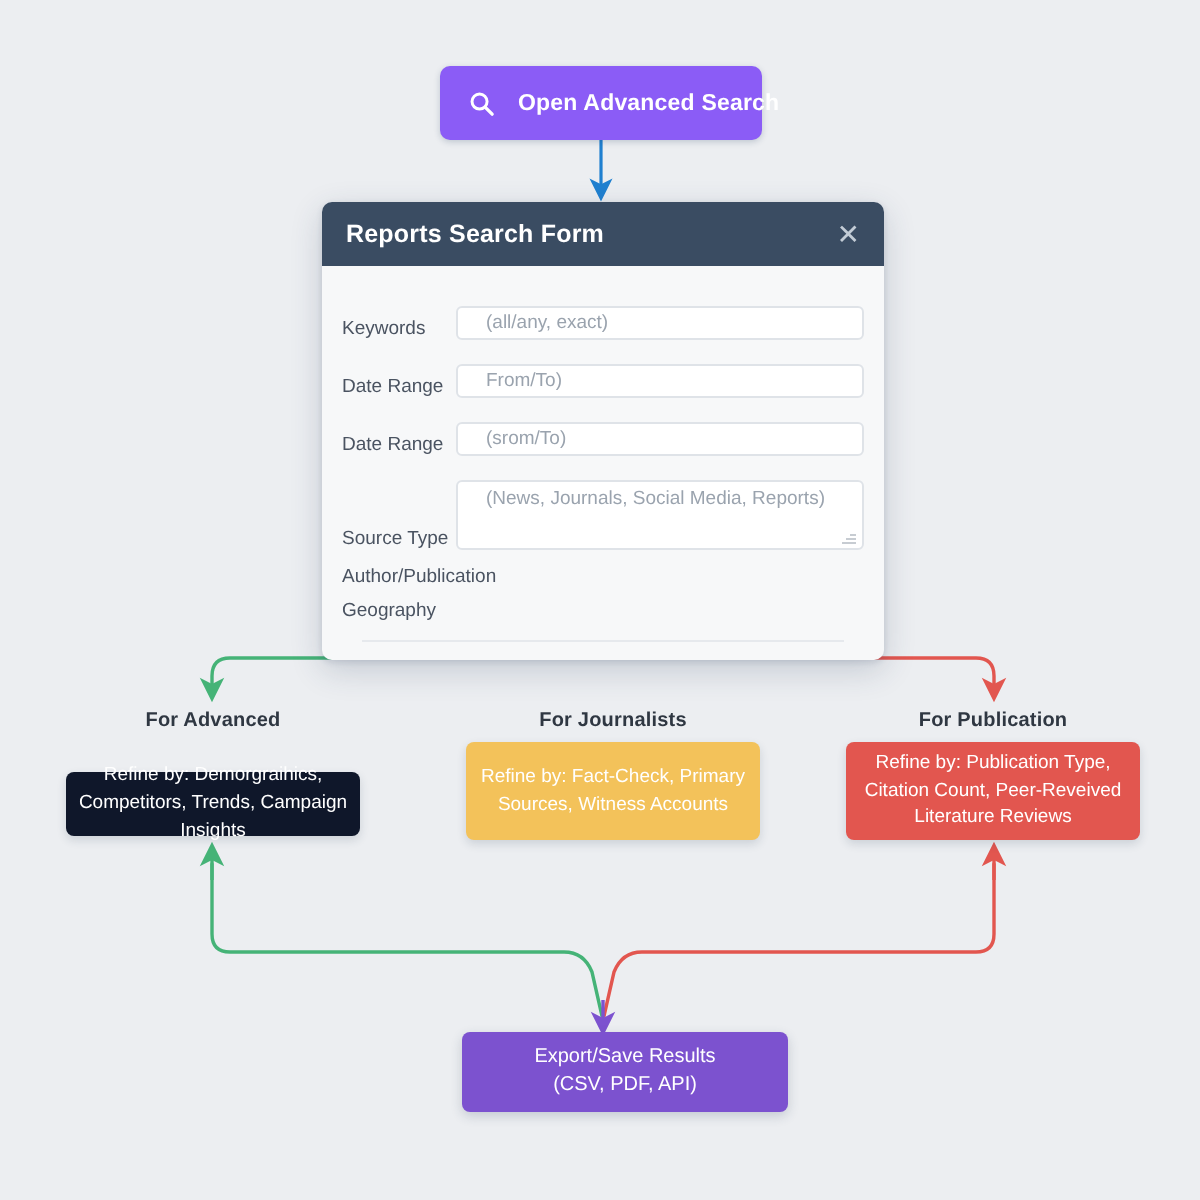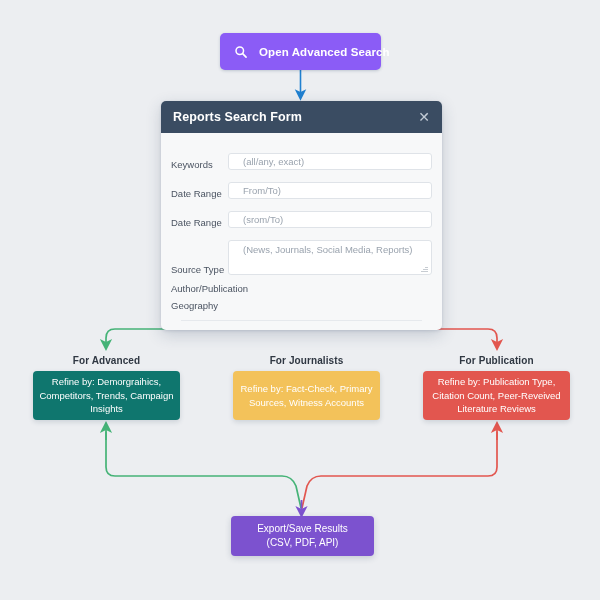--- a/index.html
+++ b/index.html
@@ -181,34 +181,34 @@
     justify-content: center;
     text-align: center;
     color: #ffffff;
     font-size: 9.5px;
     line-height: 1.45;
     padding: 4px 6px;
     box-shadow: 0 2px 5px rgba(40,60,90,.16);
     cursor: pointer;
   }
 
-  .card.marketers  { left: 33px;  top: 371px; width: 147px; height: 49px; background: #0f766e; }
+  .card.marketers  { left: 33px;  top: 386px; width: 147px; height: 32px; background: #0f172a; }
   .card.journalists{ left: 233px; top: 371px; width: 147px; height: 49px; background: #f3c25a; }
   .card.researchers{ left: 423px; top: 371px; width: 147px; height: 49px; background: #e2564f; }
 
   .title-marketers  { left: 33px;  top: 355px; width: 147px; }
   .title-journalists{ left: 233px; top: 355px; width: 147px; }
   .title-researchers{ left: 423px; top: 355px; width: 147px; }
 
   
   .export-node {
     position: absolute;
     left: 231px;
     top: 516px;
-    width: 143px;
+    width: 163px;
     height: 40px;
     background: #7c52cf;
     border-radius: 4px;
     color: #ffffff;
     display: flex;
     flex-direction: column;
     align-items: center;
     justify-content: center;
     font-size: 10px;
     line-height: 1.45;

